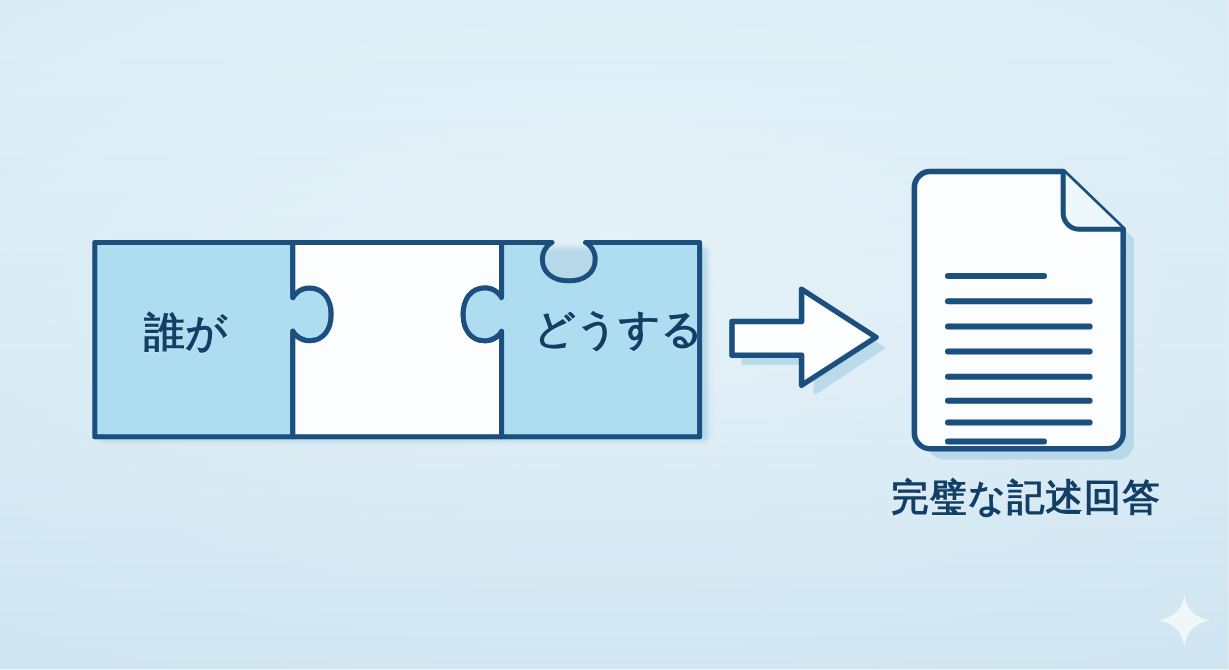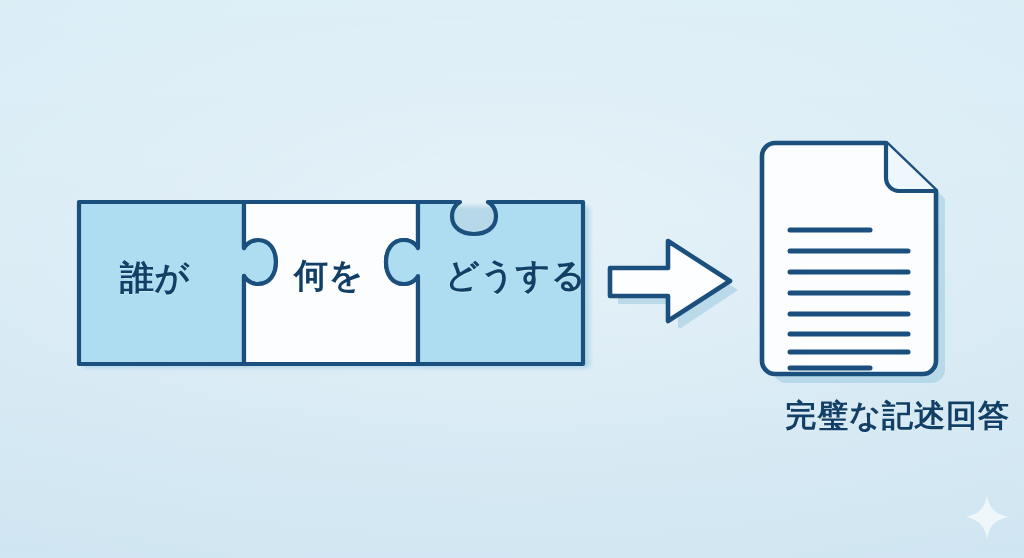--- a/index.html
+++ b/index.html
@@ -83,21 +83,21 @@
     width: 208px;
     height: 258px;
   }
   #doc-svg { display: block; width: 208px; height: 258px; }
 
   #doc-caption {
     position: absolute;
     left: 700px;
     top: 398px;
     width: 310px;
-    text-align: right;
+    text-align: center;
     color: #123f66;
     font-weight: 700;
     font-size: 31px;
     line-height: 1.1;
     letter-spacing: 1px;
     white-space: nowrap;
     text-shadow: 0 1px 1px rgba(255,255,255,0.3);
   }
 
   
@@ -173,21 +173,20 @@
                  L356,90
                  C356,90 352,98 342,98
                  C330,98 324,88 324,76
                  C324,64 330,54 342,54
                  C352,54 356,62 356,62
                  Z"></path>
       </svg>
     </div>
 
     <div class="puz-label" id="label-who">誰が</div>
-    <div class="puz-label" id="label-what">何を</div>
     <div class="puz-label" id="label-howdo">どうする</div>
   </div>
 
   <div id="arrow-group">
     <svg id="arrow-svg" viewBox="0 0 136 100" xmlns="http://www.w3.org/2000/svg">
 
       <path opacity="0.5" fill="#93c5de" d="M8,42 L68,42 L68,16 L128,56 L68,96 L68,70 L8,70 Z" transform="translate(6,6)"></path>
 
       <path fill="#fdfeff" stroke="#1b4f7e" stroke-width="4.6" stroke-linejoin="round" stroke-linecap="round" d="M6,40 L64,40 L64,13 L126,53 L64,93 L64,68 L6,68 Z"></path>
     </svg>

